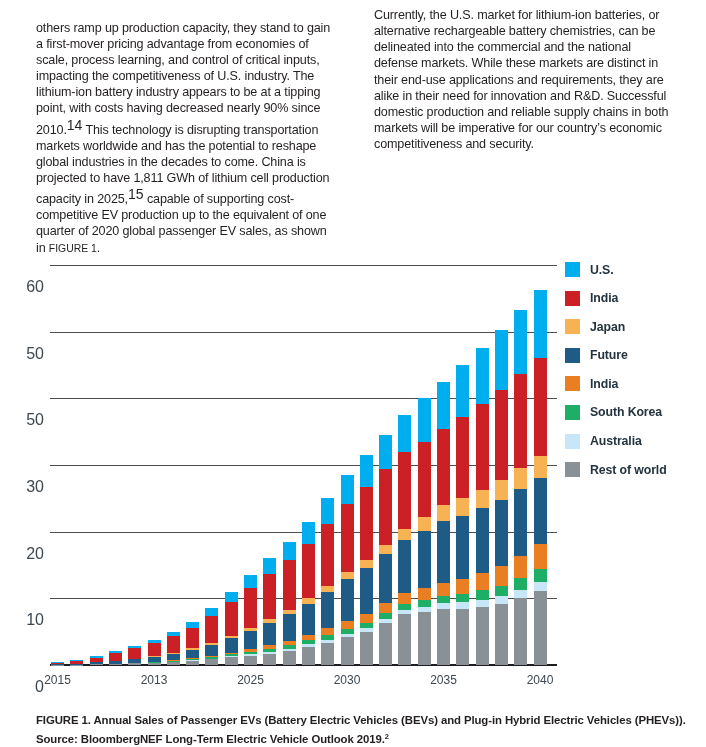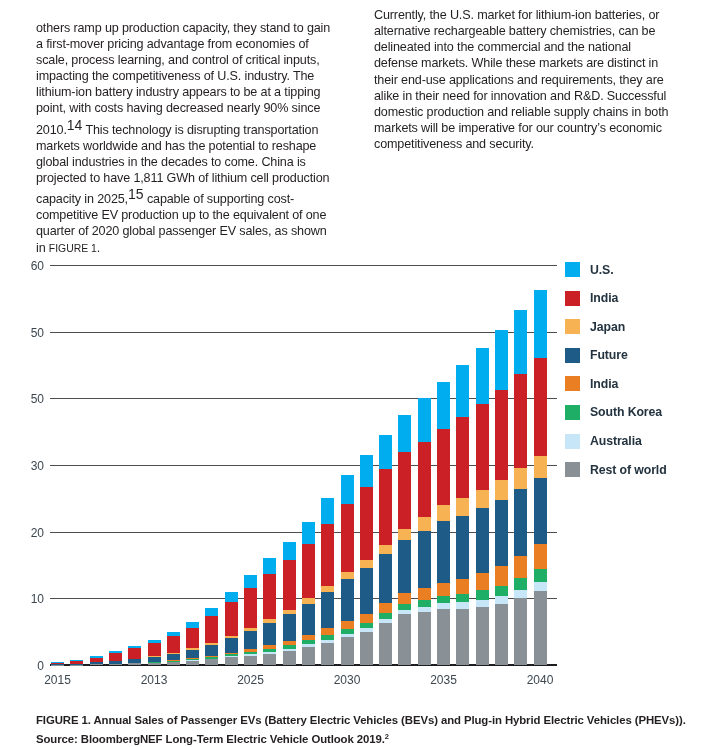--- a/index.html
+++ b/index.html
@@ -10,22 +10,22 @@
   .col-right{left:374px;width:300px;}
   .col sup{font-size:14px;vertical-align:4px;letter-spacing:0;}
   .col .sc{font-size:10.4px;letter-spacing:0;}
   .heading{font-size:17.5px;font-weight:bold;letter-spacing:-0.3px;line-height:20px;
            margin:0 0 4px 0;color:#181314;}
   .chart-title{position:absolute;left:36px;top:241px;font-size:13px;font-weight:bold;
                color:#2a2a2c;letter-spacing:-0.1px;}
   .plot{position:absolute;left:50px;top:265px;width:507px;height:401px;}
   .gridline{position:absolute;left:0;width:100%;height:1px;background:#4d4d4f;}
   .axisline{position:absolute;left:0;bottom:0;width:100%;height:2px;background:#1d1d1f;}
-  .ylabel{position:absolute;width:26px;text-align:right;font-size:12px;color:#3c4750;
-          transform:translateY(-6px);}
+  .ylabel{position:absolute;width:26px;text-align:right;font-size:16px;color:#3c4750;
+          transform:translateY(-6px);margin-top:19px;}
   .bar{position:absolute;bottom:1px;display:flex;flex-direction:column-reverse;}
   .seg{width:100%;}
   .xlabel{position:absolute;top:673px;width:44px;text-align:center;font-size:12px;color:#3c4750;}
   .legend{position:absolute;left:565px;top:262px;}
   .legend-item{display:flex;align-items:center;margin-bottom:13.6px;}
   .swatch{width:15px;height:15px;margin-right:10px;flex:none;}
   .legend-label{font-size:12.3px;font-weight:bold;color:#23333f;letter-spacing:-0.1px;}
   .caption{position:absolute;left:36px;top:702px;width:660px;font-size:11.4px;font-weight:bold;
            line-height:15.5px;color:#231f20;letter-spacing:-0.1px;}
   .caption sup{font-size:7.5px;vertical-align:4px;}

